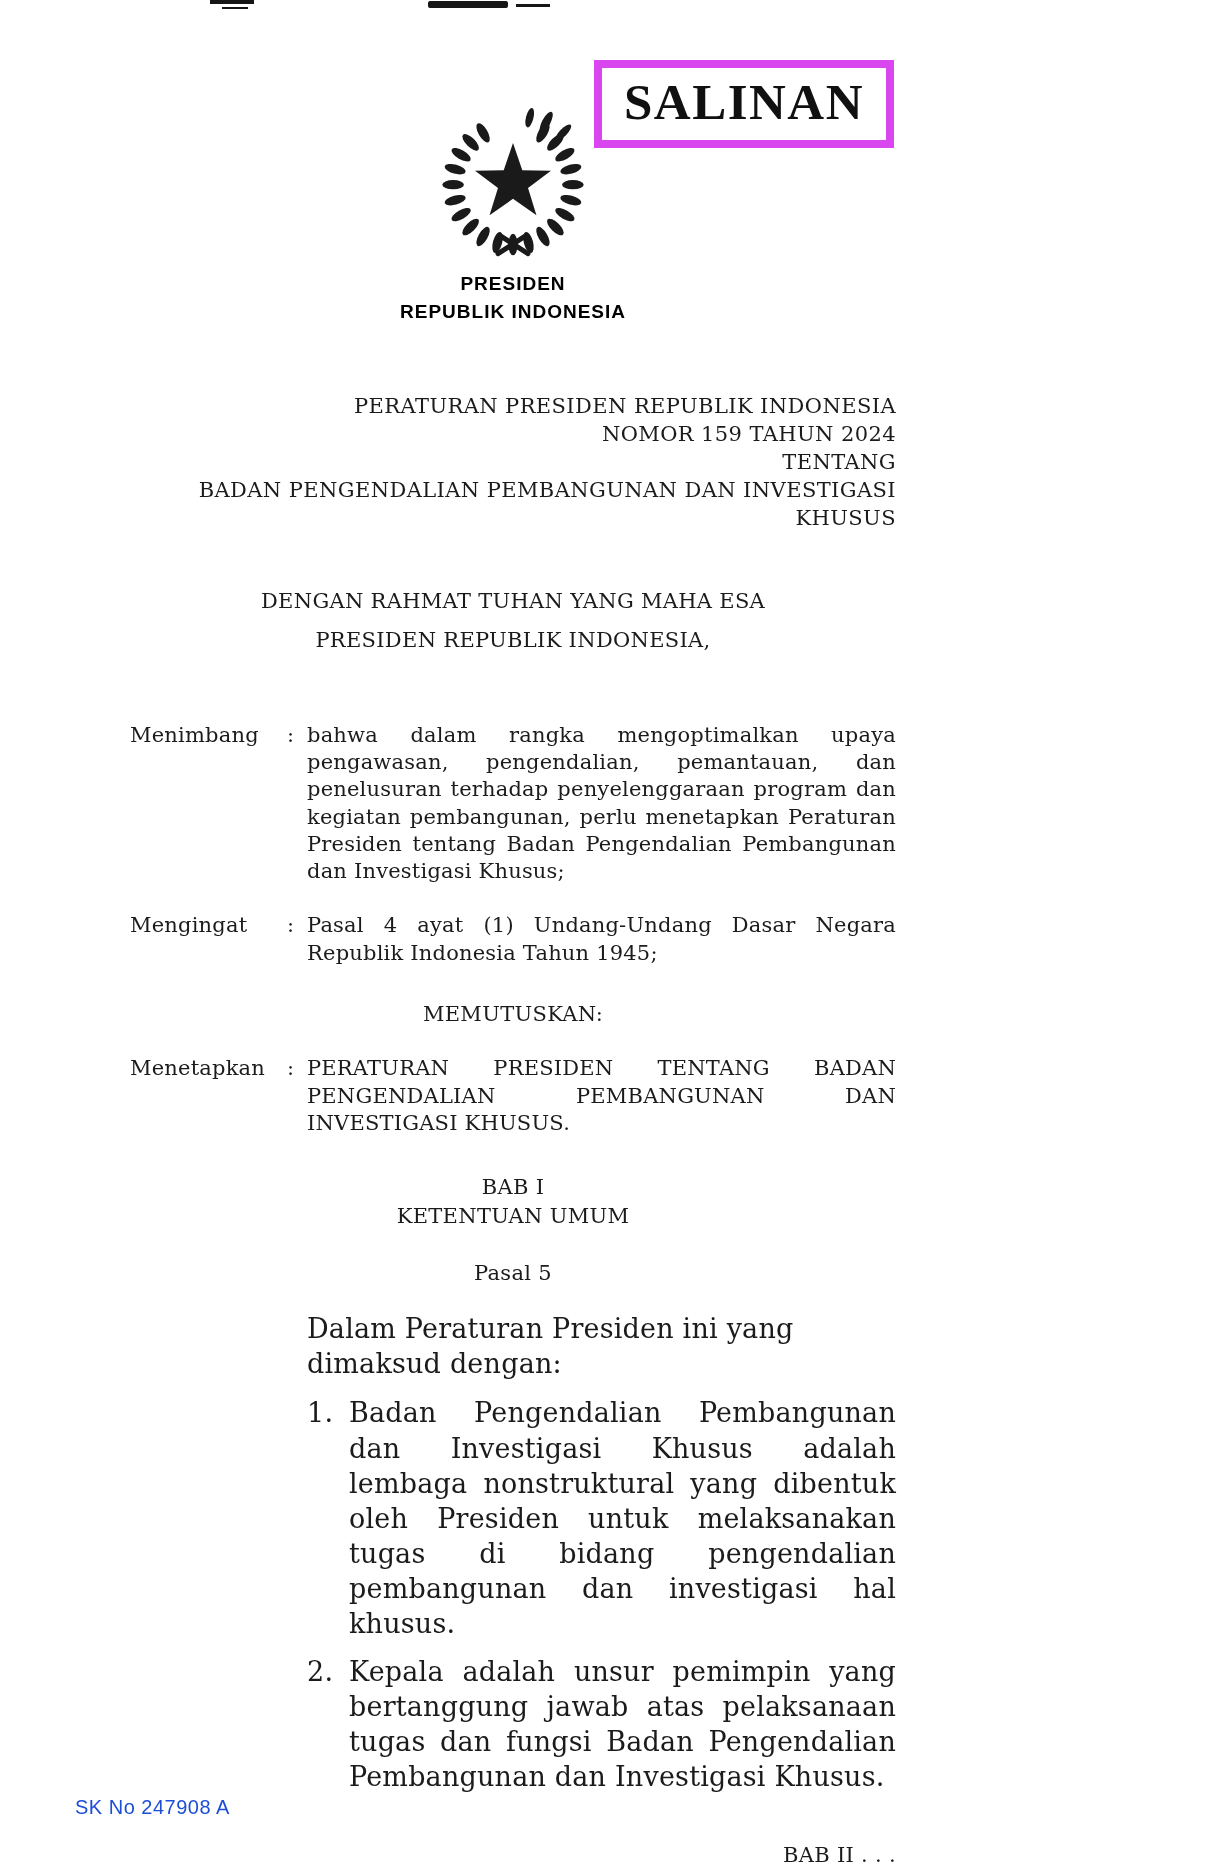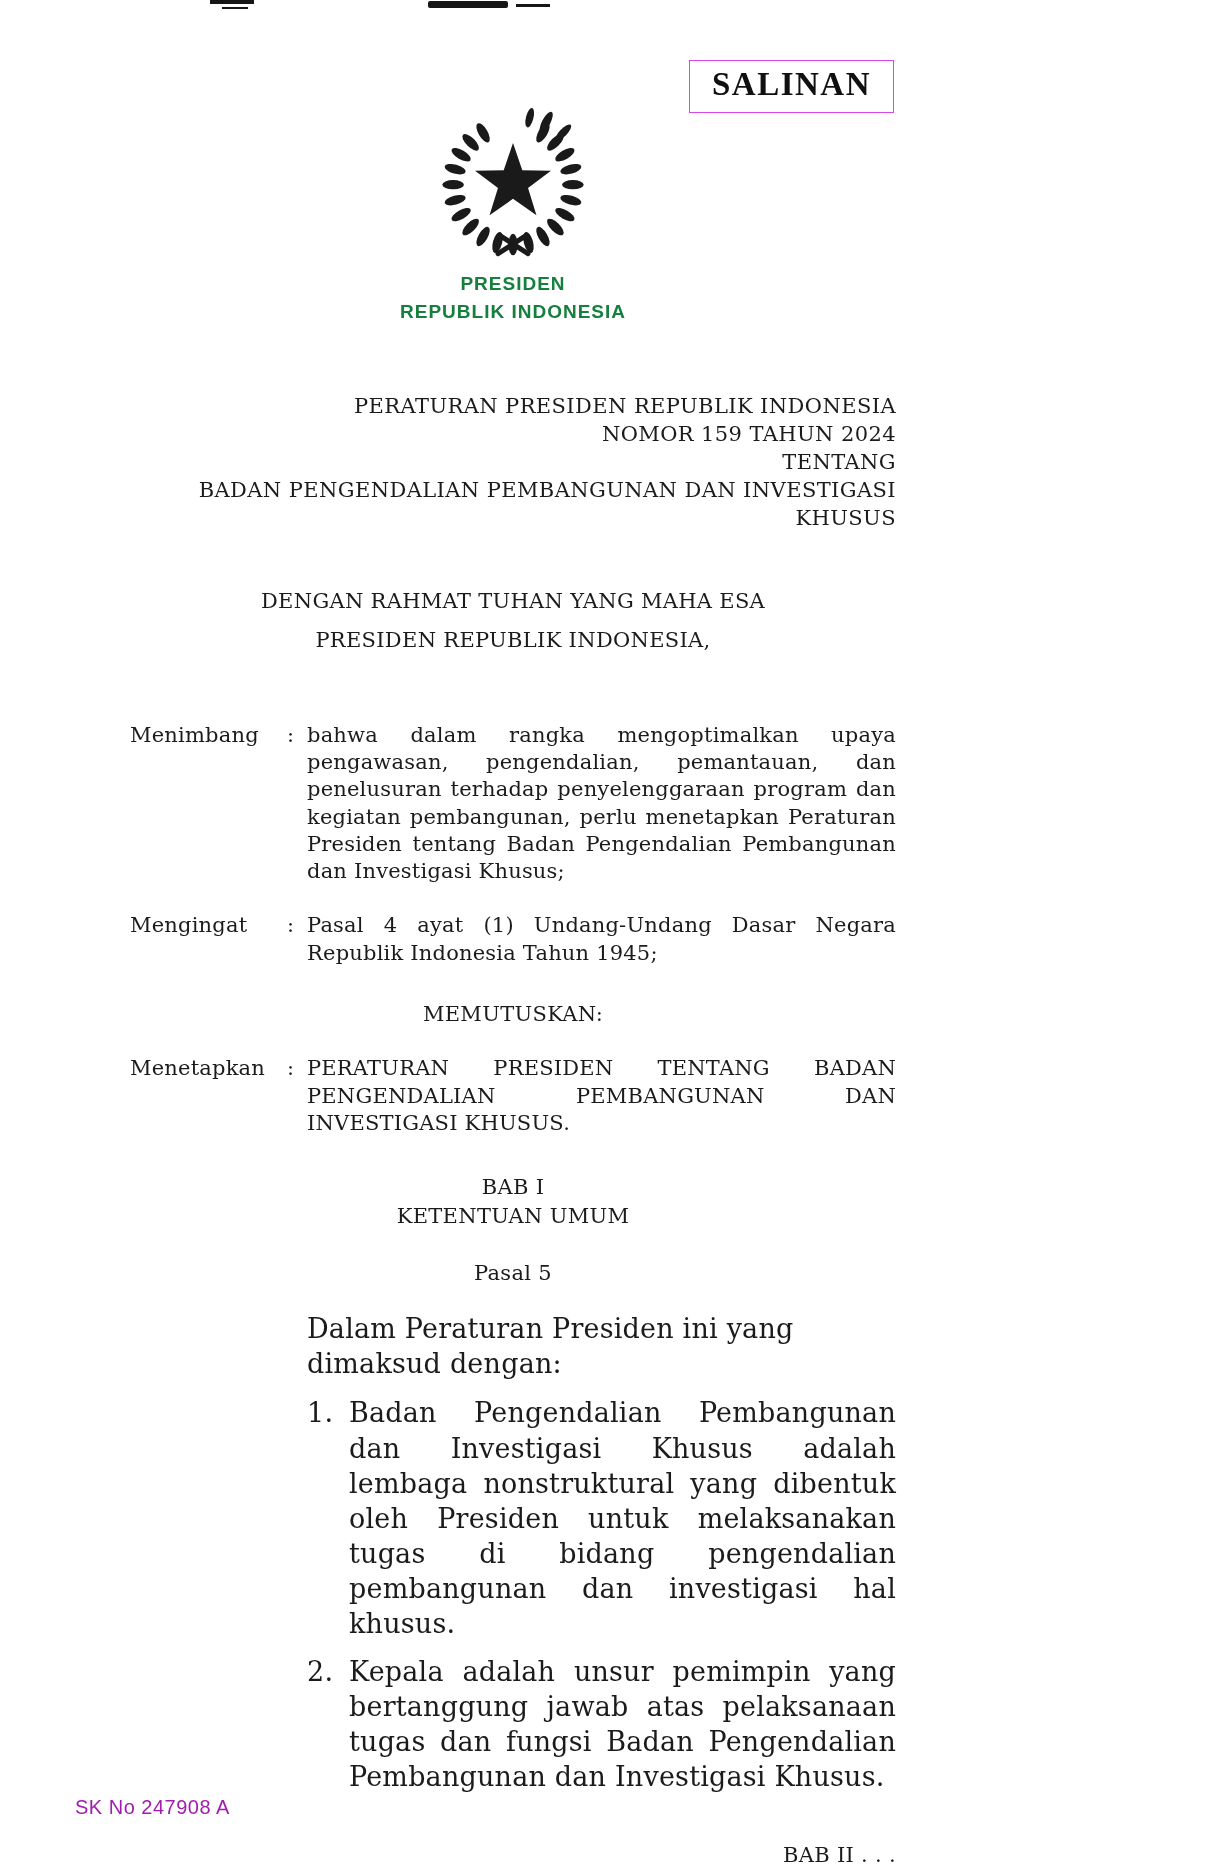--- a/index.html
+++ b/index.html
@@ -17,32 +17,32 @@
   .art1{left:210px;top:0;width:44px;height:4px;}
   .art1b{left:222px;top:7px;width:26px;height:2px;}
   .art2{left:428px;top:1px;width:80px;height:7px;border-radius:2px;}
   .art3{left:516px;top:4px;width:34px;height:3px;}
 
   .content{position:absolute;left:130px;top:0;width:766px;}
 
   .header-area{position:relative;padding-top:104px;}
   .stamp{
     position:absolute;right:2px;top:60px;
-    border:1px solid #d946ef;
+    border:8px solid #d946ef;
     padding:5px 22px 9px 22px;
     font-family:"Liberation Serif",serif;
-    font-weight:bold;font-size:33px;letter-spacing:1.5px;
+    font-weight:bold;font-size:51px;letter-spacing:1.5px;
     color:#101010;
   }
   .emblem{width:180px;height:158px;margin:0 auto;display:block;}
   .letterhead{
     text-align:center;margin-top:8px;
     font-family:"Liberation Sans",sans-serif;
     font-weight:bold;font-size:19px;line-height:1.45;letter-spacing:1px;
-    color:#15803d;
+    color:#000000;
   }
 
   .title-block{
     margin-top:68px;text-align:right;
     font-size:21px;line-height:1.33;letter-spacing:0.4px;
   }
 
   .preamble{margin-top:56px;text-align:center;font-size:21px;letter-spacing:0.3px;}
   .preamble .p2{margin-top:15px;}
 
@@ -62,21 +62,21 @@
   .intro-line{margin-bottom:14px;}
   .li{display:flex;margin-bottom:13px;}
   .li .num{width:42px;flex:none;}
   .li .li-text{flex:1;text-align:justify;text-align-last:left;}
 
   .continuation{margin-top:48px;text-align:right;font-size:21px;letter-spacing:0.3px;}
 
   .footer{
     position:absolute;left:75px;bottom:52px;
     font-family:"Liberation Sans",sans-serif;
-    font-size:20px;letter-spacing:0.5px;color:#a21caf;
+    font-size:20px;letter-spacing:0.5px;color:#1d4ed8;
   }
 </style>
 </head>
 <body>
 
 <div class="page">
 
   <div class="artifact art1"></div>
   <div class="artifact art1b"></div>
   <div class="artifact art2"></div>

